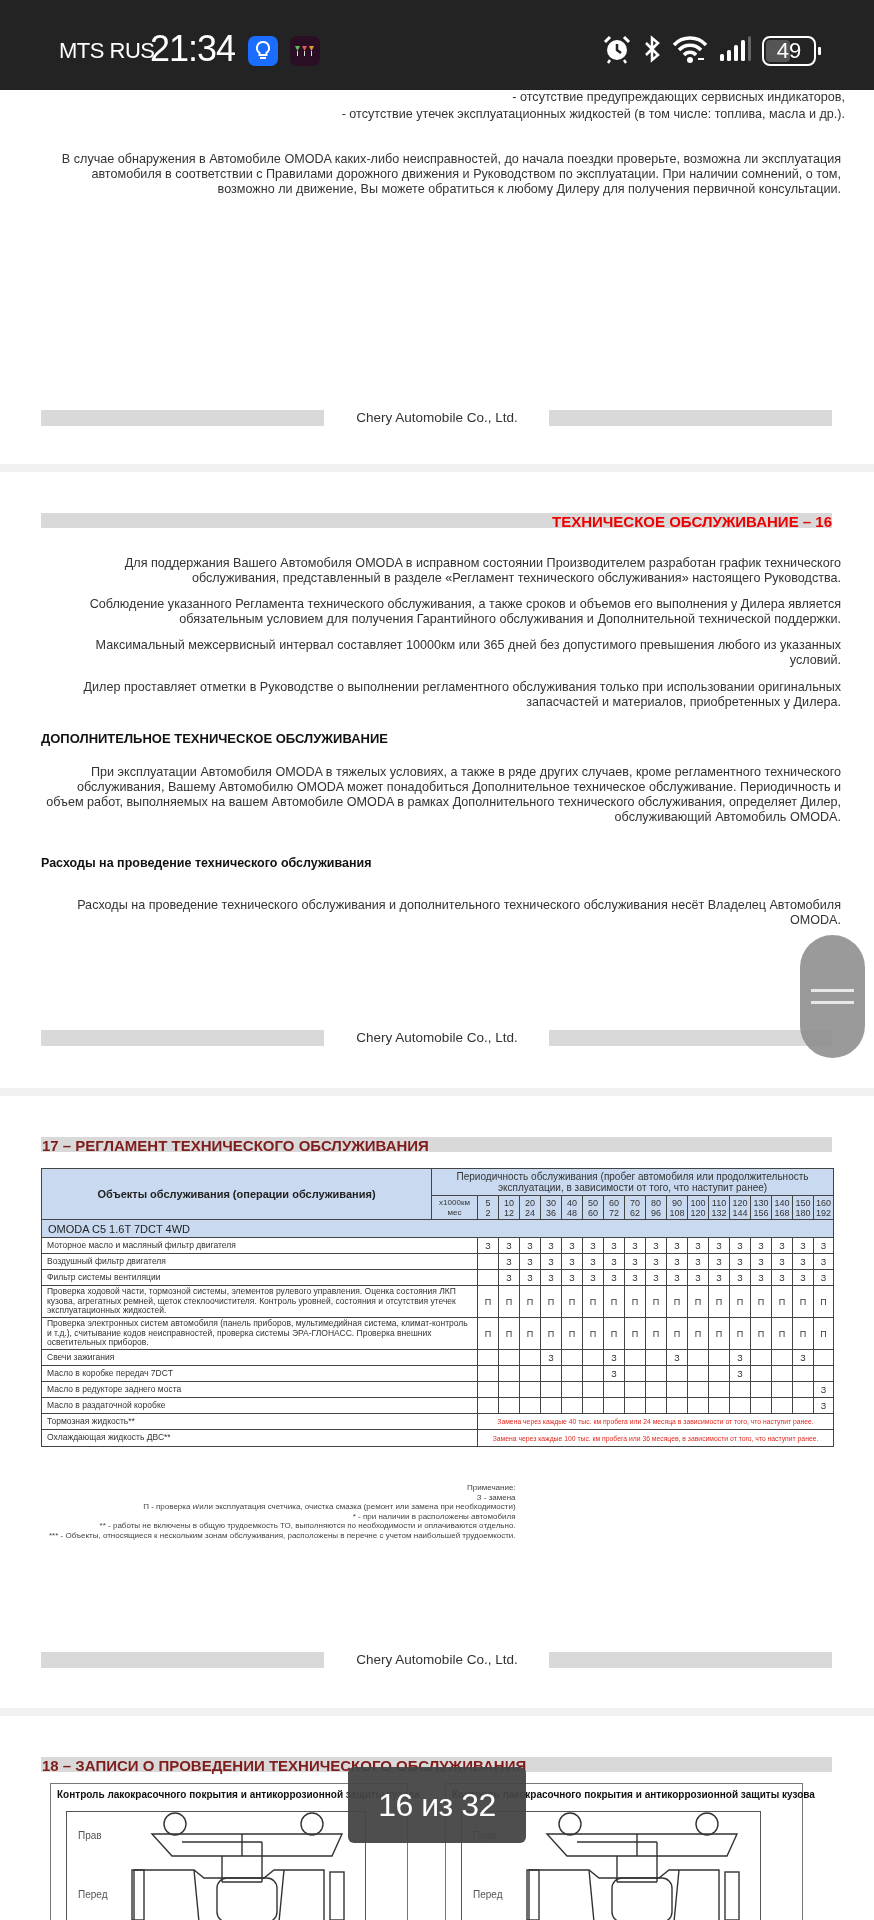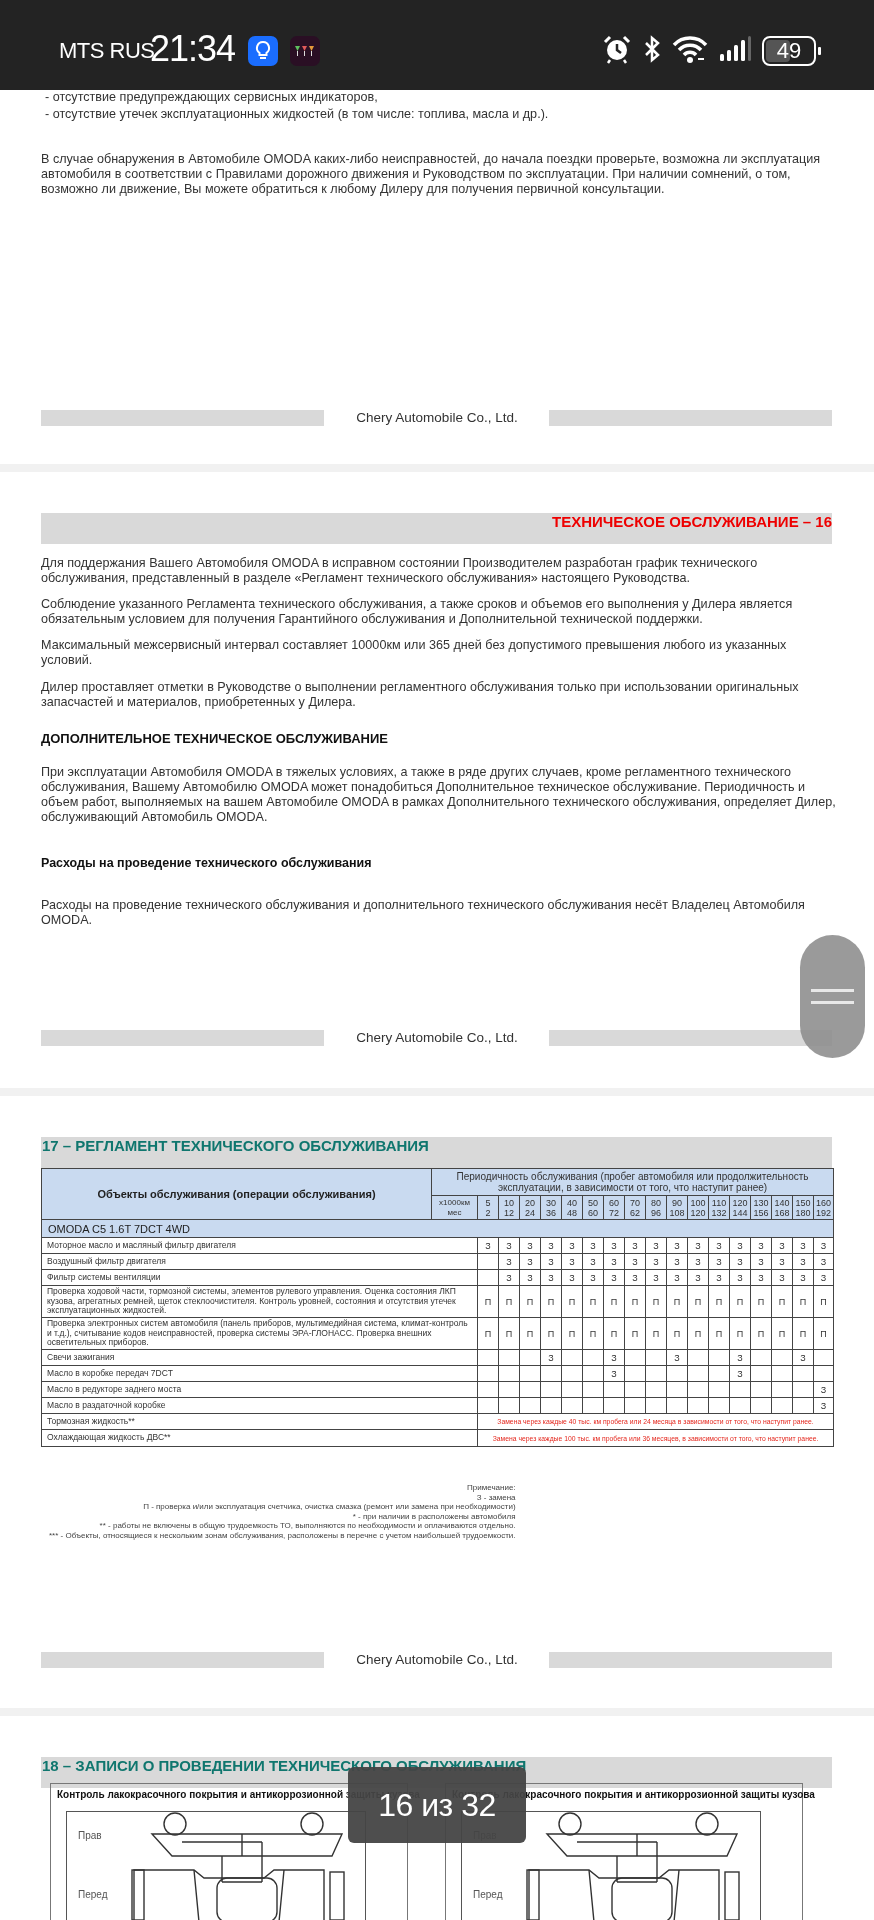--- a/index.html
+++ b/index.html
@@ -14,26 +14,26 @@
   .sb-app2 { position: absolute; left: 290px; top: 36px; width: 30px; height: 30px; border-radius: 7px; background: #2a0f24; display:flex; align-items:center; justify-content:center; }
   .sb-right { position: absolute; right: 58px; top: 34px; height: 34px; display: flex; align-items: center; gap: 10px; }
   .sb-battery { width: 54px; height: 30px; border: 2.5px solid #fff; border-radius: 8px; position: relative; display:flex; align-items:center; justify-content:center; font-size: 22px; color:#fff; }
   .sb-battery .fill { position:absolute; left:2px; top:2px; bottom:2px; width: 48%; background:#555; border-radius: 4px; }
   .sb-battery span { position: relative; }
   .sb-battery::after { content:""; position:absolute; right:-7px; top:9px; width:3px; height:8px; background:#fff; border-radius: 1px; }
 
   
   .page { position: absolute; left: 0; width: 874px; background: #fff; }
   .sep { position: absolute; left: 0; width: 874px; height: 8px; background: #f1f1f1; }
-  .body-text { position: absolute; left: 41px; width: 800px; font-size: 12.6px; line-height: 15px; color: #333; }
+  .body-text { position: absolute; left: 41px; width: 800px; font-size: 12.6px; line-height: 15px; color: #333; text-align: right; }
   .footer-bar { position: absolute; height: 16px; background: #d9d9d9; }
   .footer-text { position: absolute; font-size: 13.5px; color: #333; text-align: center; width: 200px; }
-  .sec-bar { position: absolute; left: 41px; width: 791px; height: 31px; background: #d9d9d9; }
+  .sec-bar { position: absolute; left: 41px; width: 791px; height: 15px; background: #d9d9d9; }
   .sec-title-right { position: absolute; right: 42px; font-size: 15px; font-weight: bold; color: #ee0000; line-height: 17px; }
-  .sec-title-left { position: absolute; left: 42px; font-size: 15px; font-weight: bold; color: #0f766e; line-height: 17px; }
+  .sec-title-left { position: absolute; left: 42px; font-size: 15px; font-weight: bold; color: #7f1d1d; line-height: 17px; }
   .subheading { position: absolute; left: 41px; font-size: 13px; font-weight: bold; color: #111; }
 
   
   table.reg { position: absolute; left: 41px; top: 1168px; width: 792px; border-collapse: collapse; table-layout: fixed; font-size: 8.5px; color: #333; }
   table.reg td, table.reg th { border: 1px solid #444; text-align: center; padding: 0; font-weight: normal; }
   table.reg th { background: #c9daf0; color: #333; }
   .th-big { font-size: 11px; font-weight: bold !important; color:#222 !important; }
   .th-period { font-size: 10px; line-height: 11px; padding: 2px 4px !important; }
   .th-col { font-size: 9px; line-height: 10px; height: 24px; }
   .th-unit { font-size: 8px; line-height: 10px; }

